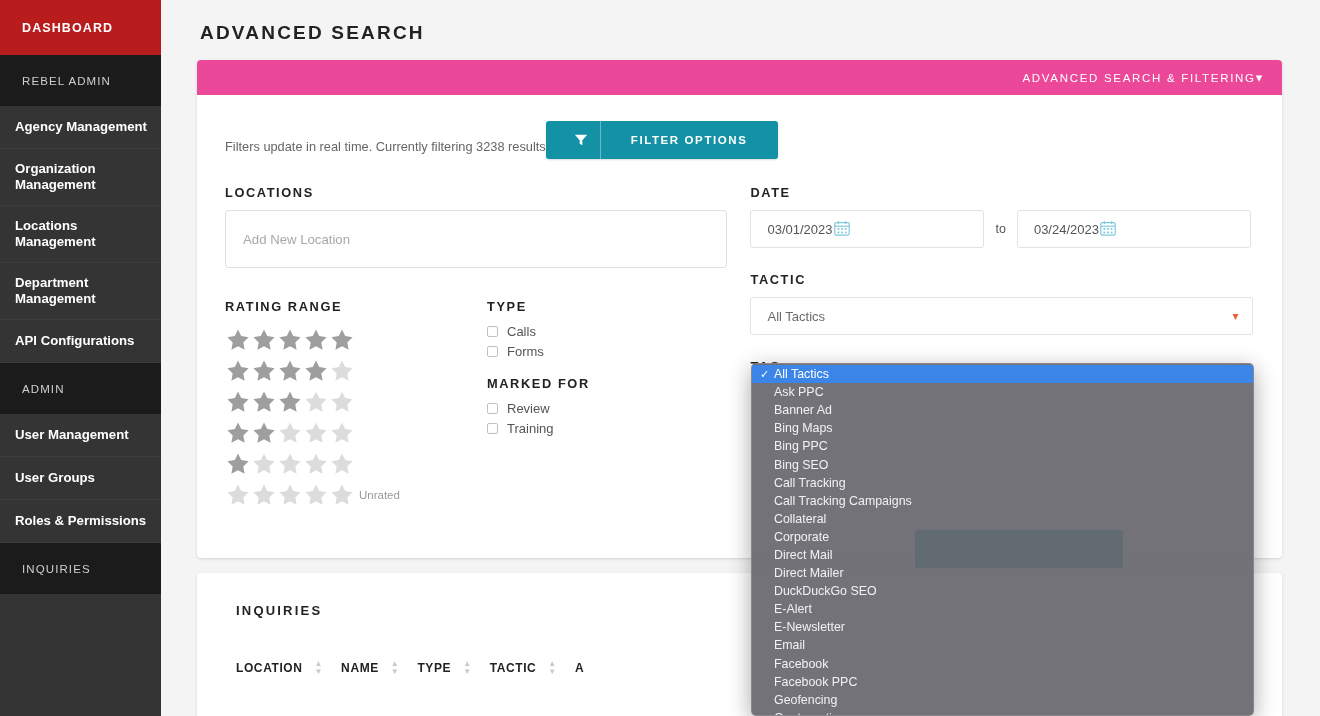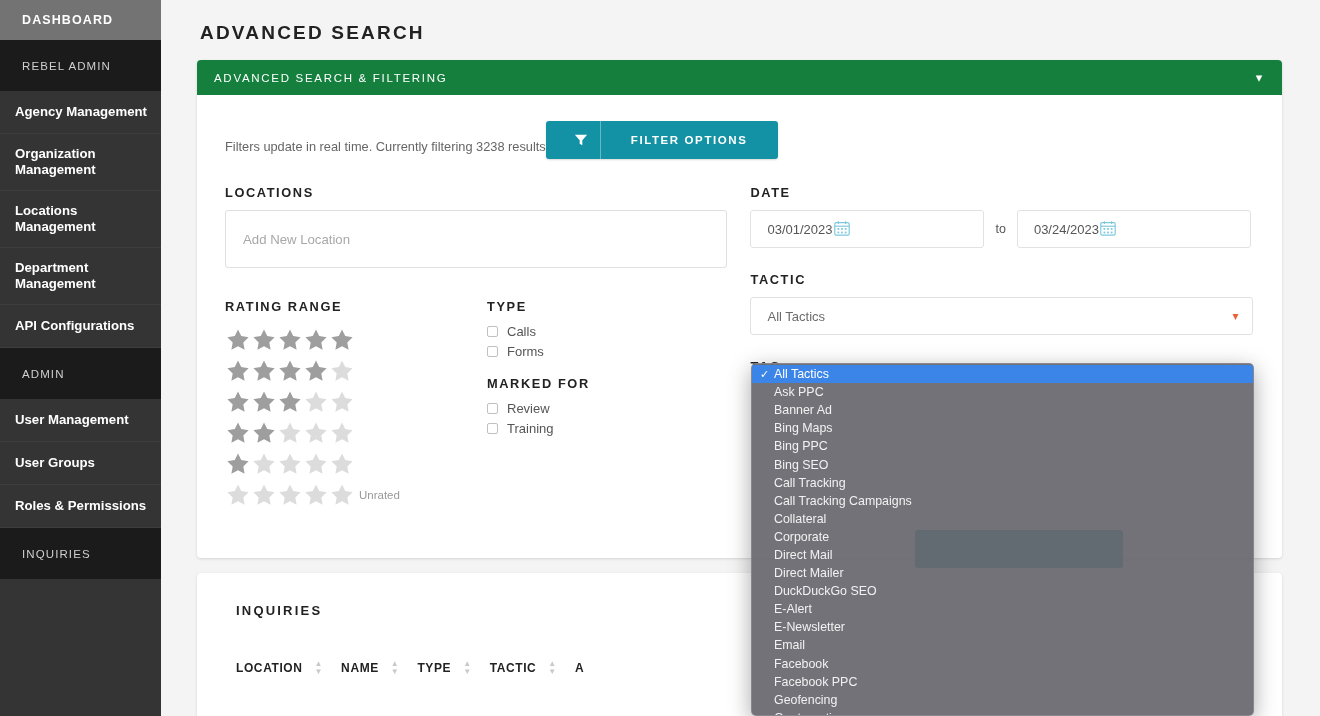--- a/index.html
+++ b/index.html
@@ -12,21 +12,21 @@
   #app { position: relative; width: 1320px; height: 716px; }
 
   
   .sidebar {
     position: absolute; left: 0; top: 0;
     width: 161px; height: 716px;
     background: #343434;
     z-index: 5;
   }
   .side-dash {
-    height: 40px; background: #737373;
+    height: 55px; background: #b91c1c;
     display: flex; align-items: center; padding-left: 22px;
     color: #fff; font-size: 12.5px; font-weight: bold; letter-spacing: 1.1px;
   }
   .side-section {
     background: #1b1b1b;
     height: 51px; display: flex; align-items: center; padding-left: 22px;
     color: #cfcfcf; font-size: 11.5px; letter-spacing: 1.1px;
   }
   .side-item {
     min-height: 43px; display: flex; align-items: center;
@@ -52,23 +52,23 @@
   .card {
     position: absolute; left: 36px; width: 1085px;
     background: #fff;
     border-radius: 4px;
     box-shadow: 0 1px 3px rgba(0,0,0,.13);
   }
   #filter-card { top: 60px; height: 498px; }
   #inquiries-card { top: 573px; height: 180px; }
 
   .card-head {
-    height: 35px; background: #15803d;
+    height: 35px; background: #ec4899;
     border-radius: 4px 4px 0 0;
-    display: flex; align-items: center; justify-content: space-between;
+    display: flex; align-items: center; justify-content: flex-end;
     padding: 0 18px 0 17px;
     color: #fff; font-size: 11.5px; letter-spacing: 1.7px; font-weight: 500;
   }
   .chev { font-size: 13px; color: #fff; }
 
   .card-body { padding: 26px 28px 0 28px; position: relative; }
 
   .realtime-row { display: flex; align-items: flex-start; justify-content: flex-start; }
   .realtime-text { font-size: 12.8px; color: #666; padding-top: 18px; }
 

